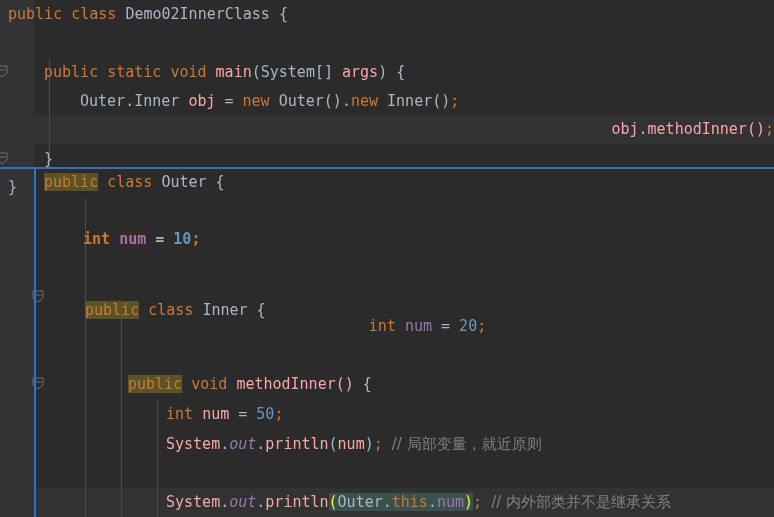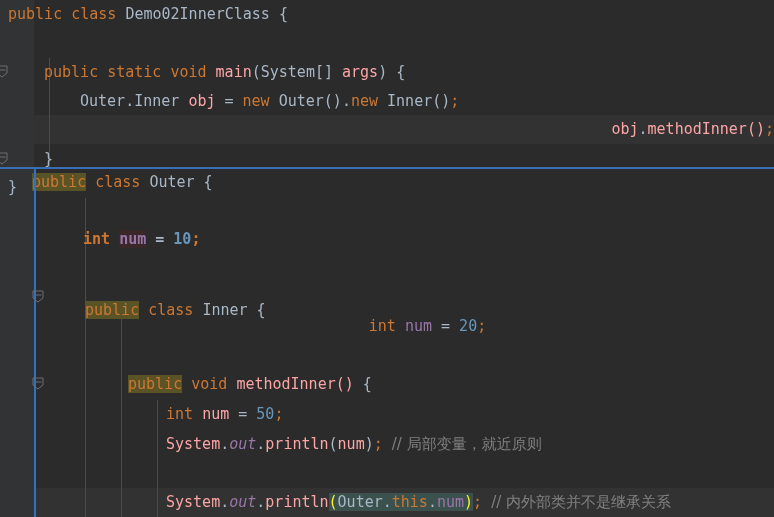--- a/index.html
+++ b/index.html
@@ -137,21 +137,21 @@
   <div class="row" style="top:58px; padding-left:44px;"><span class="kw">public</span> <span class="kw">static</span> <span class="kw">void</span> <span class="plain">main</span><span class="punct">(</span><span class="cls">System</span><span class="punct">[]</span> <span class="plain">args</span><span class="punct">)</span> <span class="punct">{</span></div>
 
   <div class="row" style="top:87px; padding-left:80px;"><span class="cls">Outer.Inner</span> <span class="plain">obj</span> <span class="punct">=</span> <span class="kw">new</span> <span class="cls">Outer()</span><span class="punct">.</span><span class="kw">new</span> <span class="cls">Inner()</span><span class="semi">;</span></div>
 
   <div class="row" style="top:115px; padding-left:80px;text-align:right;"><span class="plain">obj</span><span class="punct">.</span><span class="plain">methodInner()</span><span class="semi">;</span></div>
 
   <div class="row" style="top:145px; padding-left:44px;"><span class="punct">}</span></div>
 
   <div class="row" style="top:173px; padding-left:8px;"><span class="punct">}</span></div>
 
-  <div class="row" style="top:168px; padding-left:32px;"><span class="kw hl-word">public</span> <span class="kw">class</span> <span class="cls">Outer</span> <span class="punct">{</span></div>
+  <div class="row" style="top:168px; padding-left:44px;"><span class="kw hl-word">public</span> <span class="kw">class</span> <span class="cls">Outer</span> <span class="punct">{</span></div>
 
   <div class="row" style="top:225px; padding-left:83px;font-weight:bold;"><span class="kw">int</span> <span class="field hl-field">num</span> <span class="punct">=</span> <span class="num">10</span><span class="semi">;</span></div>
 
   <div class="row" style="top:296px; padding-left:85px;"><span class="kw hl-word">public</span> <span class="kw">class</span> <span class="cls">Inner</span> <span class="punct">{</span></div>
 
   <div class="row" style="top:312px; padding-left:81px;text-align:center;"><span class="kw">int</span> <span class="field">num</span> <span class="punct">=</span> <span class="num">20</span><span class="semi">;</span></div>
 
   <div class="row" style="top:370px; padding-left:128px;"><span class="kw hl-word">public</span> <span class="kw">void</span> <span class="plain">methodInner()</span> <span class="punct">{</span></div>
 
   <div class="row" style="top:400px; padding-left:166px;"><span class="kw">int</span> <span class="plain">num</span> <span class="punct">=</span> <span class="num">50</span><span class="semi">;</span></div>

